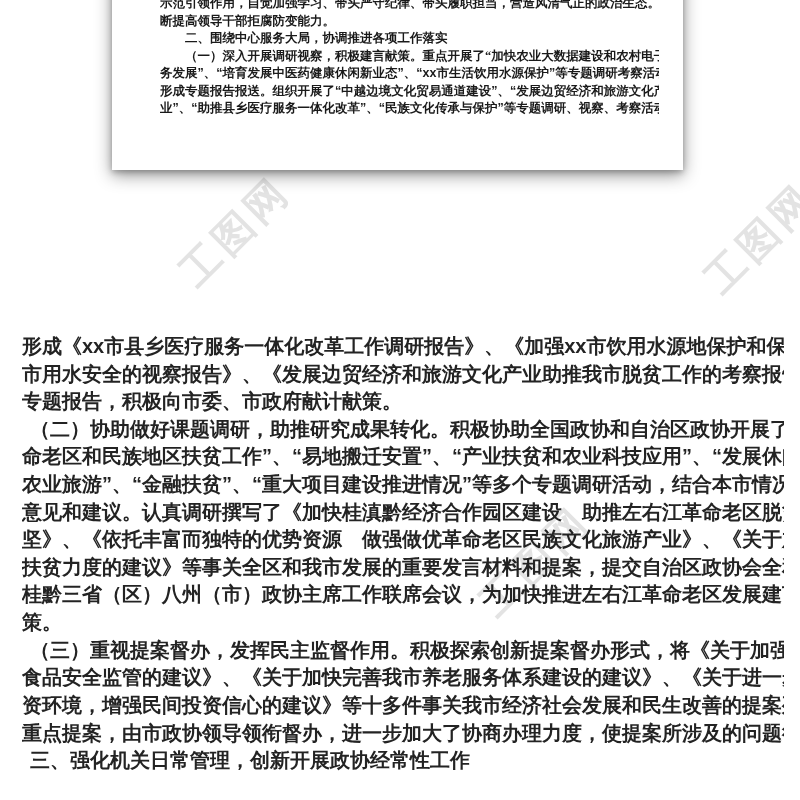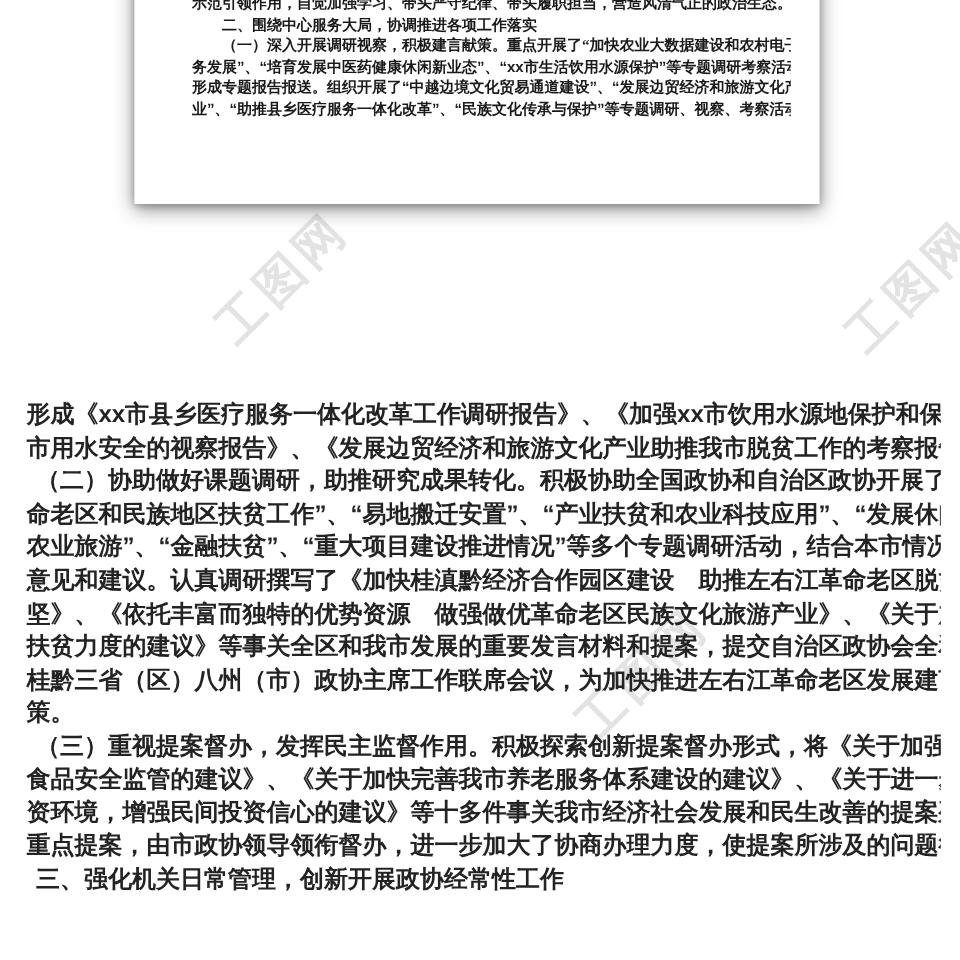--- a/index.html
+++ b/index.html
@@ -48,30 +48,32 @@
 <body>
 
 <div class="canvas">
 
   <div class="wm wm1">工图网</div>
   <div class="wm wm2">工图网</div>
   <div class="wm wm3">工图网</div>
 
   <div class="preview-page">
     <div class="pline">示范引领作用，自觉加强学习、带头严守纪律、带头履职担当，营造风清气正的政治生态。</div>
+    <div class="pline">断提高领导干部拒腐防变能力。</div>
     <div class="pline ind2">二、围绕中心服务大局，协调推进各项工作落实</div>
     <div class="pline ind2">（一）深入开展调研视察，积极建言献策。重点开展了“加快农业大数据建设和农村电子商</div>
     <div class="pline">务发展”、“培育发展中医药健康休闲新业态”、“xx市生活饮用水源保护”等专题调研考察活动，</div>
     <div class="pline">形成专题报告报送。组织开展了“中越边境文化贸易通道建设”、“发展边贸经济和旅游文化产</div>
     <div class="pline">业”、“助推县乡医疗服务一体化改革”、“民族文化传承与保护”等专题调研、视察、考察活动，</div>
   </div>
 
   <div class="doc-body">
     <div class="bline">形成《xx市县乡医疗服务一体化改革工作调研报告》、《加强xx市饮用水源地保护和保障城</div>
     <div class="bline">市用水安全的视察报告》、《发展边贸经济和旅游文化产业助推我市脱贫工作的考察报告》等</div>
+    <div class="bline">专题报告，积极向市委、市政府献计献策。</div>
     <div class="bline ind">（二）协助做好课题调研，助推研究成果转化。积极协助全国政协和自治区政协开展了“革</div>
     <div class="bline">命老区和民族地区扶贫工作”、“易地搬迁安置”、“产业扶贫和农业科技应用”、“发展休闲生态</div>
     <div class="bline">农业旅游”、“金融扶贫”、“重大项目建设推进情况”等多个专题调研活动，结合本市情况提出</div>
     <div class="bline">意见和建议。认真调研撰写了《加快桂滇黔经济合作园区建设　助推左右江革命老区脱贫攻</div>
     <div class="bline">坚》、《依托丰富而独特的优势资源　做强做优革命老区民族文化旅游产业》、《关于加大产业</div>
     <div class="bline">扶贫力度的建议》等事关全区和我市发展的重要发言材料和提案，提交自治区政协会全和滇</div>
     <div class="bline">桂黔三省（区）八州（市）政协主席工作联席会议，为加快推进左右江革命老区发展建言献</div>
     <div class="bline">策。</div>
     <div class="bline ind">（三）重视提案督办，发挥民主监督作用。积极探索创新提案督办形式，将《关于加强农村</div>
     <div class="bline">食品安全监管的建议》、《关于加快完善我市养老服务体系建设的建议》、《关于进一步改善投</div>

